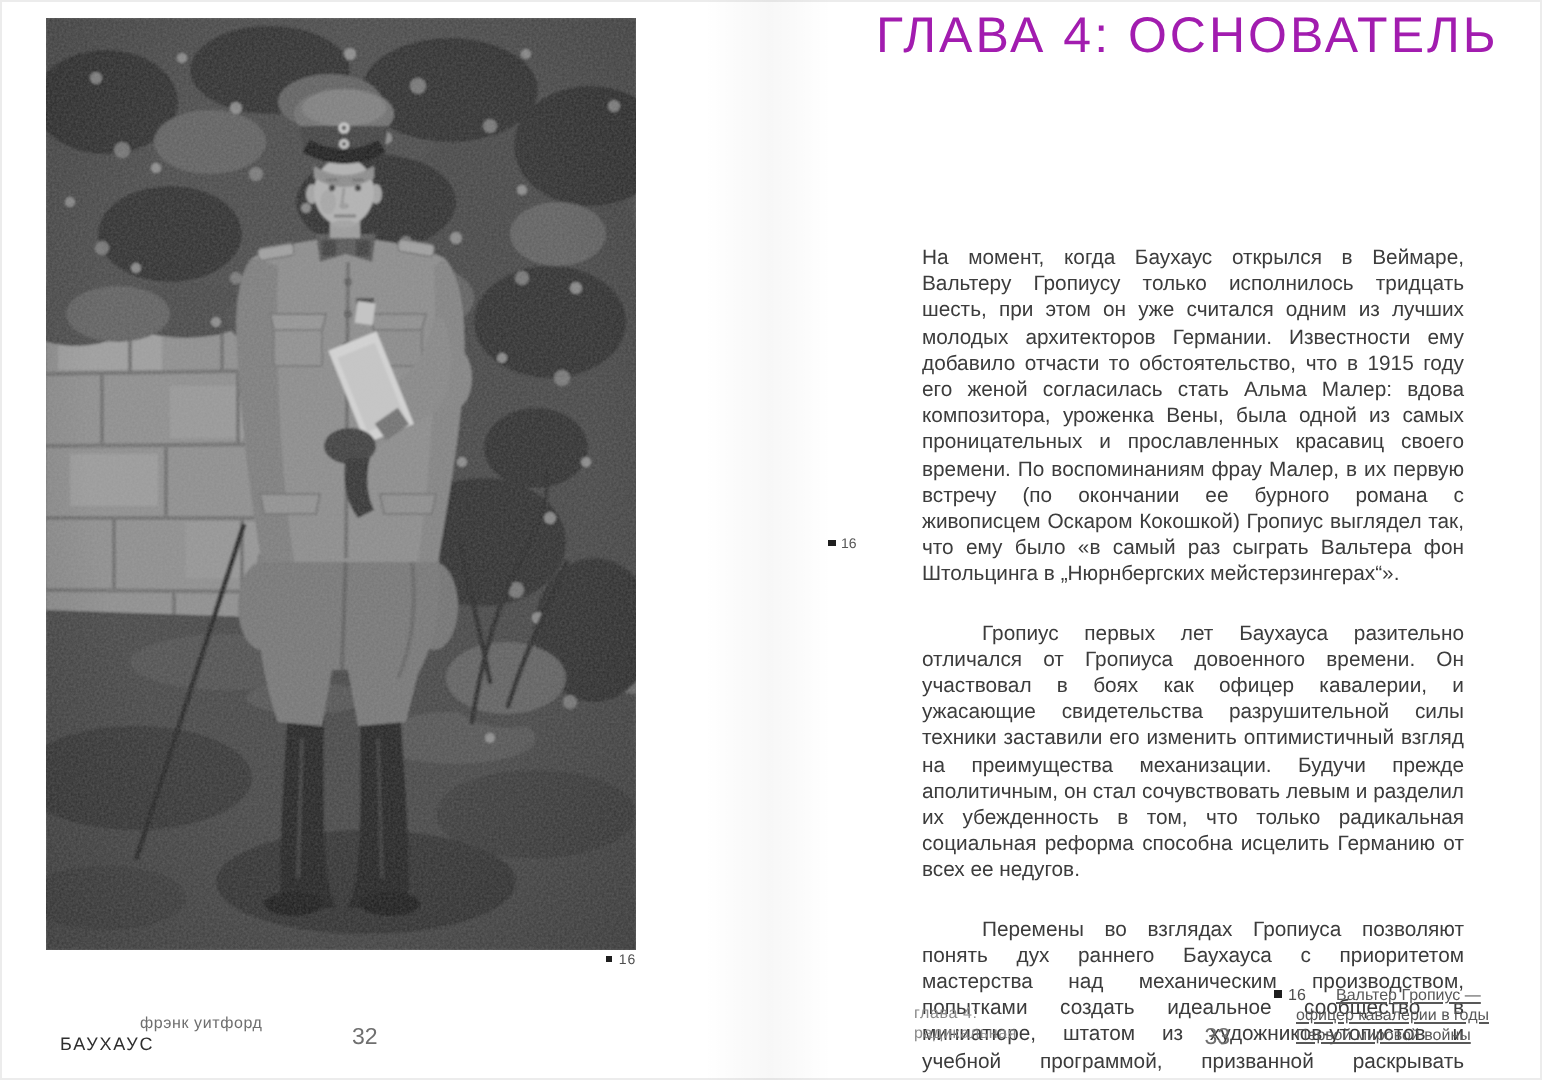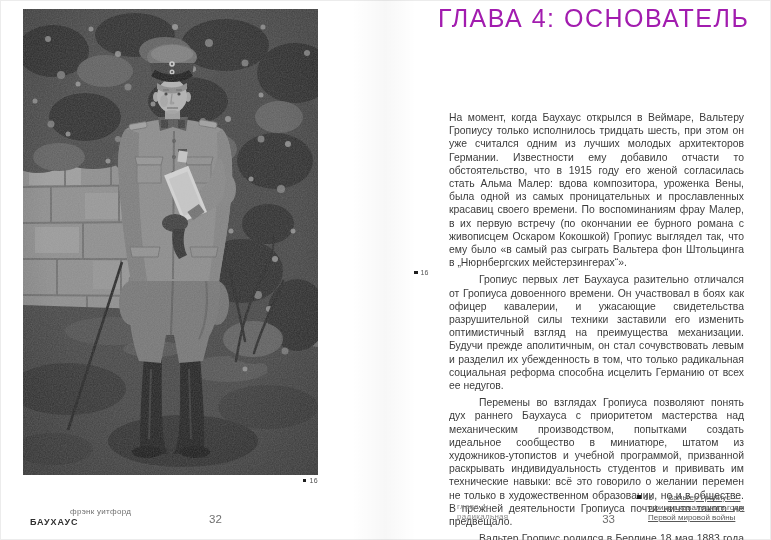--- a/index.html
+++ b/index.html
@@ -27,36 +27,36 @@
     font-size:7px; letter-spacing:0.4px; color:#4f4f4f; line-height:8px;
   }
   .sq {
     display:inline-block; width:4px; height:4px; background:#1e1e1e;
     margin-right:3px; vertical-align:1px; font-style:normal;
   }
   .sq.small { width:3.5px; height:3.5px; }
 
   .footer-left { position:absolute; left:30px; top:507px; line-height:10px; }
   .footer-author { font-size:8px; color:#6e6e6e; letter-spacing:0.3px;margin-left:40px; }
-  .footer-booktitle { font-size:9px; font-weight:bold; color:#2e2e2e; letter-spacing:0.9px; }
+  .footer-booktitle { font-size:9px; font-weight:normal; color:#2e2e2e; letter-spacing:0.9px; }
   .pagenum { position:absolute; top:513px; font-size:11.5px; color:#6f6f6f; }
-  .pagenum-left  { left:190px; width:51px; text-align:center; }
+  .pagenum-left  { left:176px; width:51px; text-align:left; }
   .pagenum-right { left:580px; width:35px; text-align:right; }
 
   
   .chapter-title {
     position:absolute; left:438px; top:4px; margin:0;
     font-size:25px; font-weight:300; letter-spacing:1.5px;
     color:#a21caf; white-space:nowrap;
   }
   .body-text {
     position:absolute; left:445px; top:107px; width:303px;
     font-size:10.4px; line-height:13.2px; text-align:justify; color:#3c3c3c;
   }
-  .body-text p { margin:4px; }
+  .body-text p { margin:16px; }
   .body-text p.indent { text-indent:30px; }
 
   .margin-note {
     position:absolute; left:414px; top:269px; width:24px;
     font-size:7px; color:#565656; line-height:8px; white-space:nowrap;
   }
 
   .footer-right { position:absolute; left:457px; top:502px; font-size:8px; color:#8a8a8a; line-height:10px; letter-spacing:0.3px; }
 
   .caption { position:absolute; left:637px; top:493px; width:124px; font-size:8px; line-height:10px; color:#585858; }

